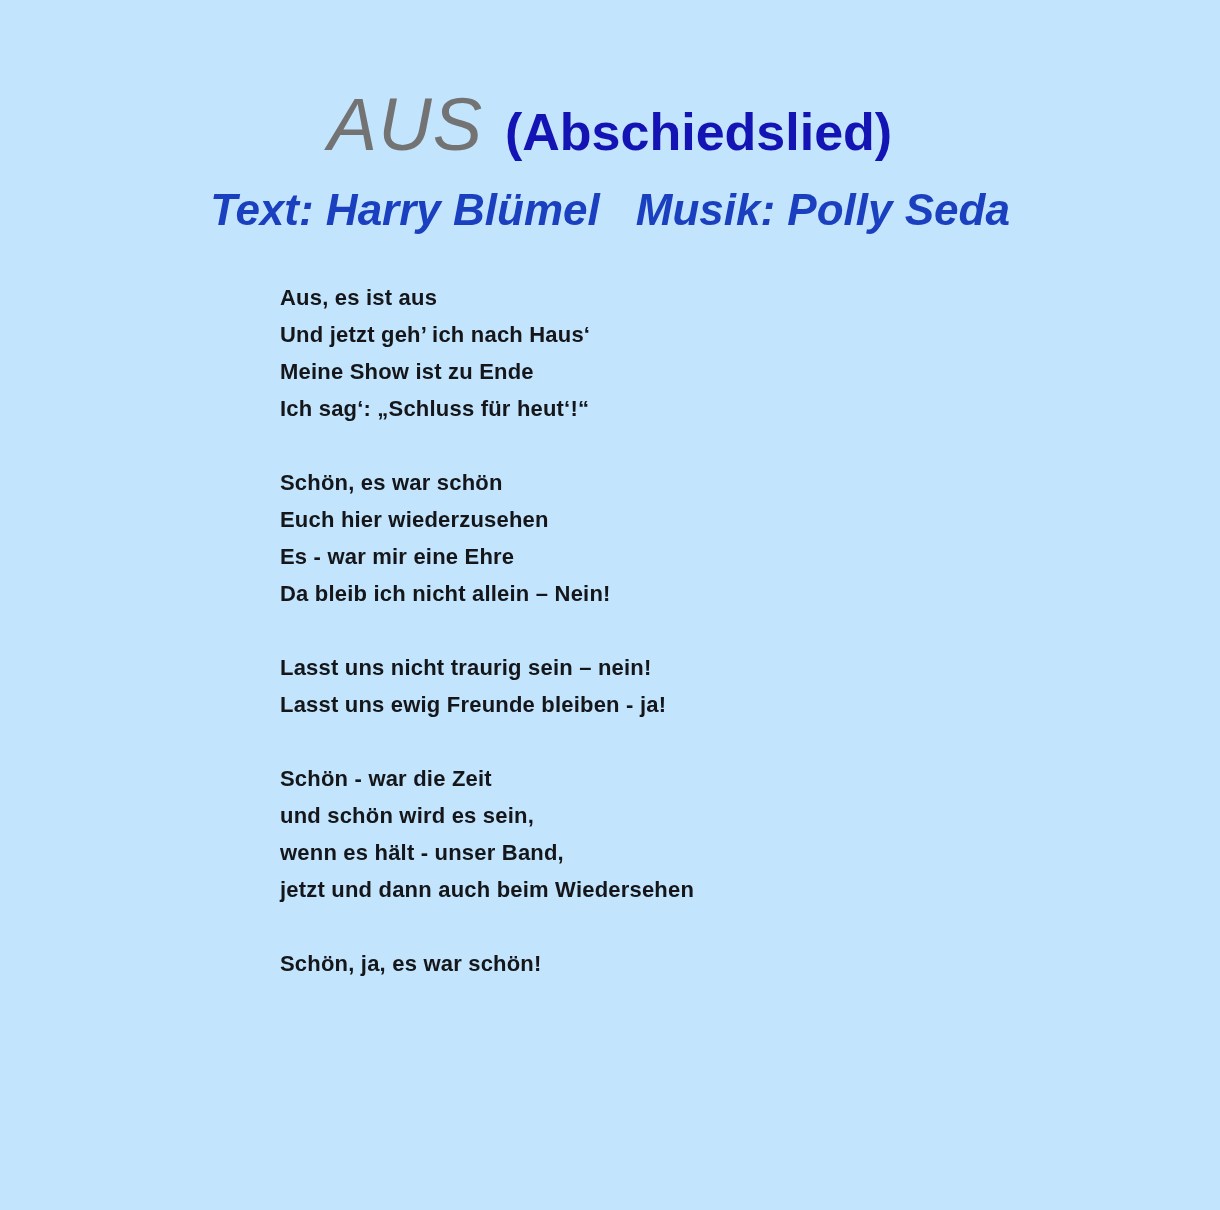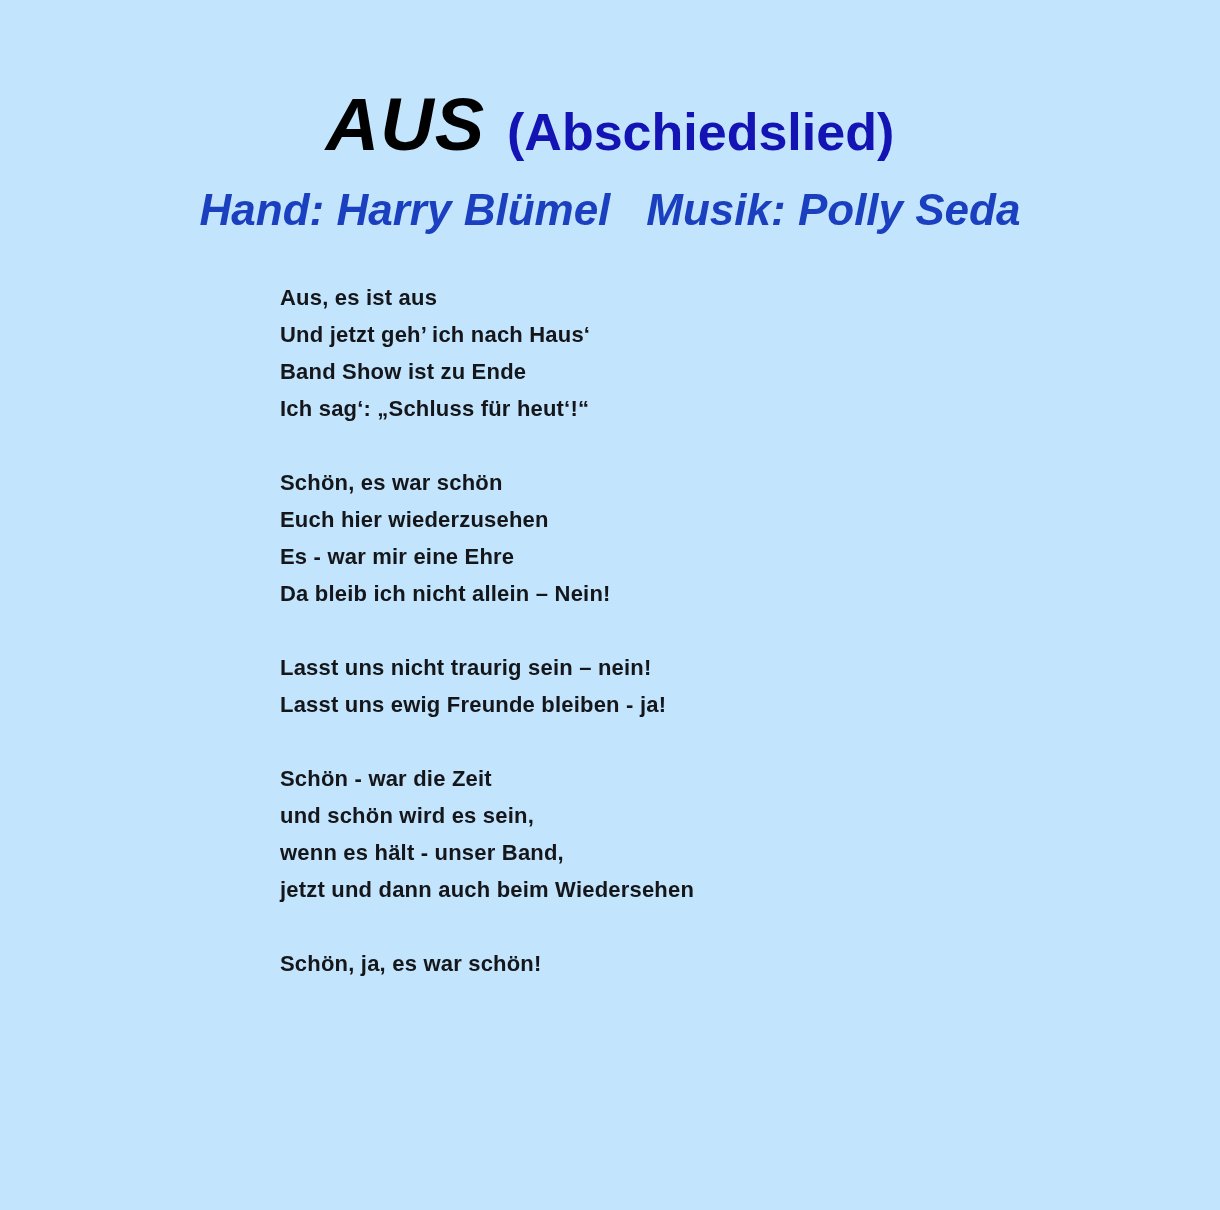--- a/index.html
+++ b/index.html
@@ -20,23 +20,23 @@
     background: #c2e4fd;
   }
   .title-block {
     text-align: center;
     padding-top: 82px;
     white-space: nowrap;
   }
   .title-main {
     display: inline-block;
     font-size: 74px;
-    font-weight: bold;
+    font-weight: normal;
     font-style: italic;
-    color: #000000;
+    color: #737373;
     letter-spacing: 1px;
     vertical-align: baseline;
   }
   .title-sub {
     display: inline-block;
     font-size: 52px;
     font-weight: bold;
     color: #1414b4;
     margin-left: 22px;
     vertical-align: baseline;
@@ -76,29 +76,29 @@
 </head>
 <body>
 
 <div class="page">
 
   <div class="title-block">
     <span class="title-main">AUS</span><span class="title-sub">(Abschiedslied)</span>
   </div>
 
   <div class="credits">
-    <span>Hand: Harry Blümel</span><span class="gap"></span><span>Musik: Polly Seda</span>
+    <span>Text: Harry Blümel</span><span class="gap"></span><span>Musik: Polly Seda</span>
   </div>
 
   <div class="lyrics">
 
     <div class="stanza">
       <div class="line">Aus, es ist aus</div>
       <div class="line">Und jetzt geh’ ich nach Haus‘</div>
-      <div class="line">Band Show ist zu Ende</div>
+      <div class="line">Meine Show ist zu Ende</div>
       <div class="line">Ich sag‘: „Schluss für heut‘!“</div>
     </div>
 
     <div class="stanza">
       <div class="line">Schön, es war schön</div>
       <div class="line">Euch hier wiederzusehen</div>
       <div class="line">Es - war mir eine Ehre</div>
       <div class="line">Da bleib ich nicht allein – Nein!</div>
     </div>
 

